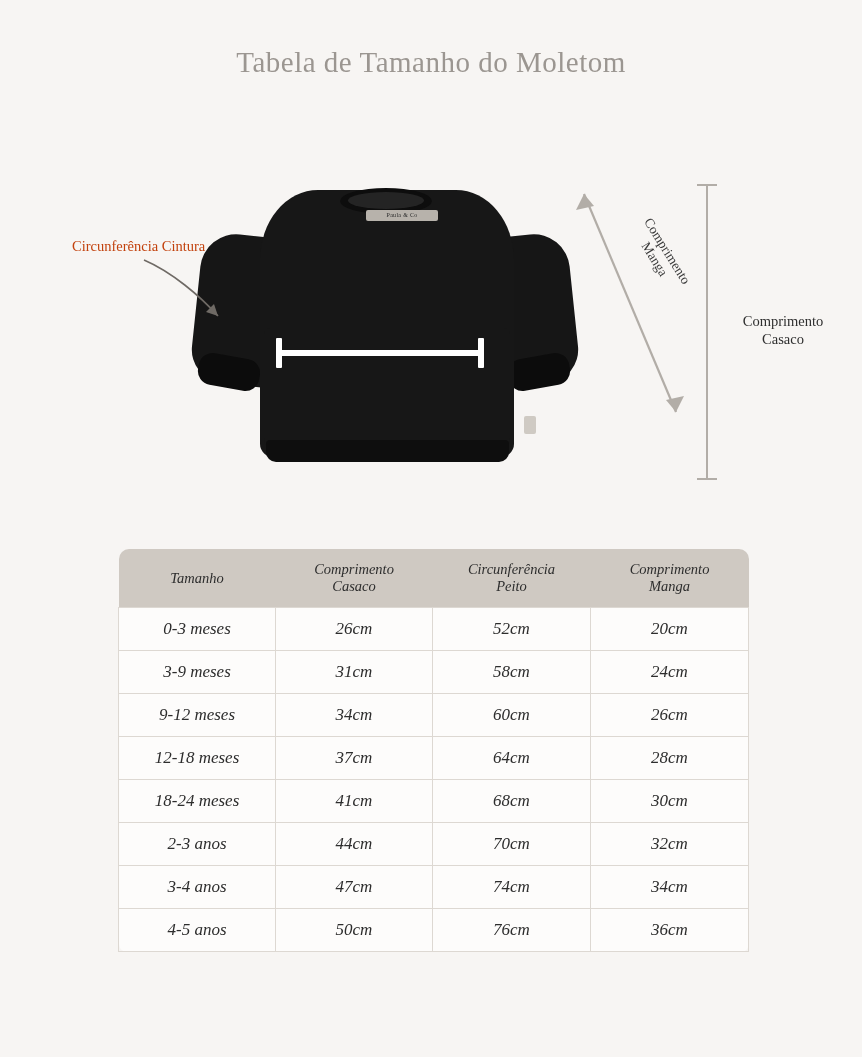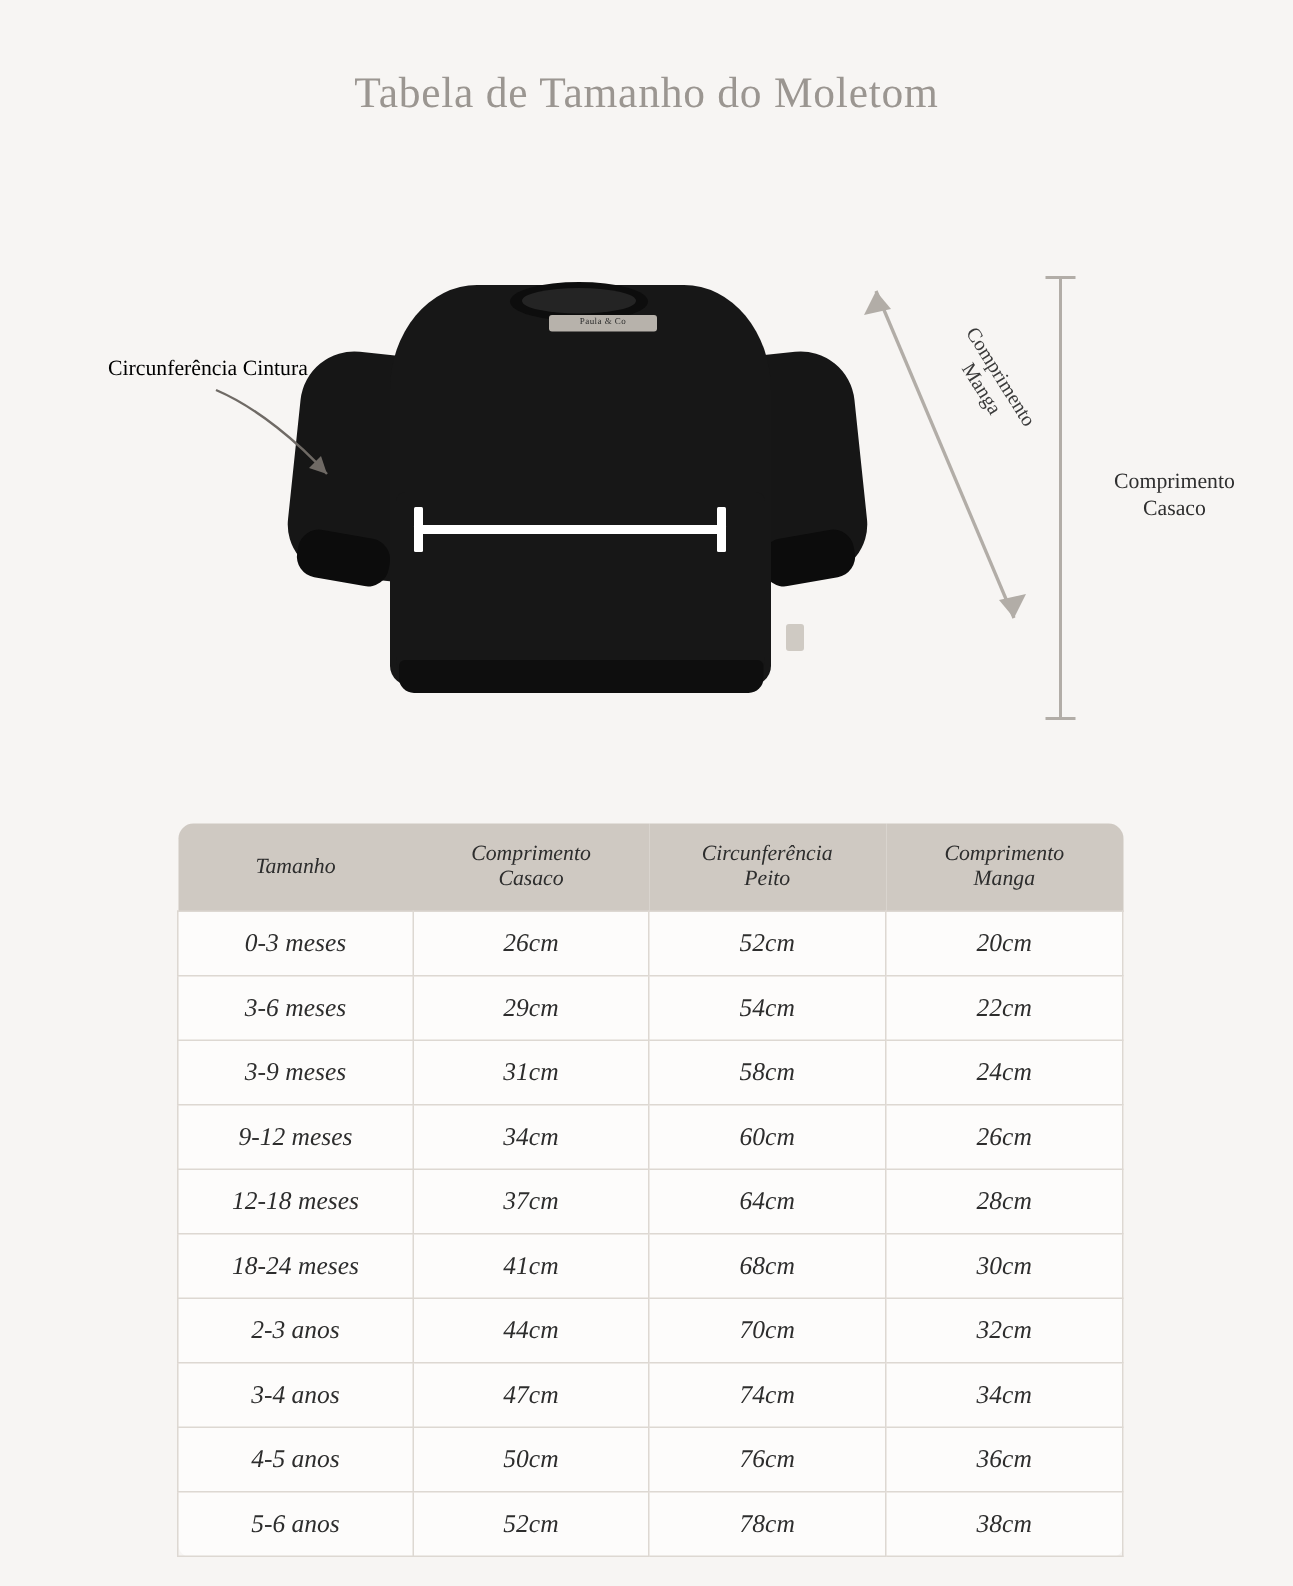--- a/index.html
+++ b/index.html
@@ -184,21 +184,21 @@
   }
   .chest-cap.l { left: 88px; }
   .chest-cap.r { left: 290px; }
 
   
   .waist-label {
     position: absolute;
     left: 72px;
     top: 88px;
     font-size: 14.5px;
-    color: #000000;
+    color: #c2410c;
     font-family: "Liberation Serif", serif;
     white-space: nowrap;
   }
   .waist-arrow {
     position: absolute;
     left: 142px;
     top: 104px;
     width: 110px;
     height: 80px;
   }
@@ -383,26 +383,20 @@
         </tr>
       </thead>
       <tbody>
         <tr>
           <td>0-3 meses</td>
           <td>26cm</td>
           <td>52cm</td>
           <td>20cm</td>
         </tr>
         <tr>
-          <td>3-6 meses</td>
-          <td>29cm</td>
-          <td>54cm</td>
-          <td>22cm</td>
-        </tr>
-        <tr>
           <td>3-9 meses</td>
           <td>31cm</td>
           <td>58cm</td>
           <td>24cm</td>
         </tr>
         <tr>
           <td>9-12 meses</td>
           <td>34cm</td>
           <td>60cm</td>
           <td>26cm</td>
@@ -430,23 +424,17 @@
           <td>47cm</td>
           <td>74cm</td>
           <td>34cm</td>
         </tr>
         <tr>
           <td>4-5 anos</td>
           <td>50cm</td>
           <td>76cm</td>
           <td>36cm</td>
         </tr>
-        <tr>
-          <td>5-6 anos</td>
-          <td>52cm</td>
-          <td>78cm</td>
-          <td>38cm</td>
-        </tr>
       </tbody>
     </table>
   </div>
 
 </div>
 
 </body></html>

